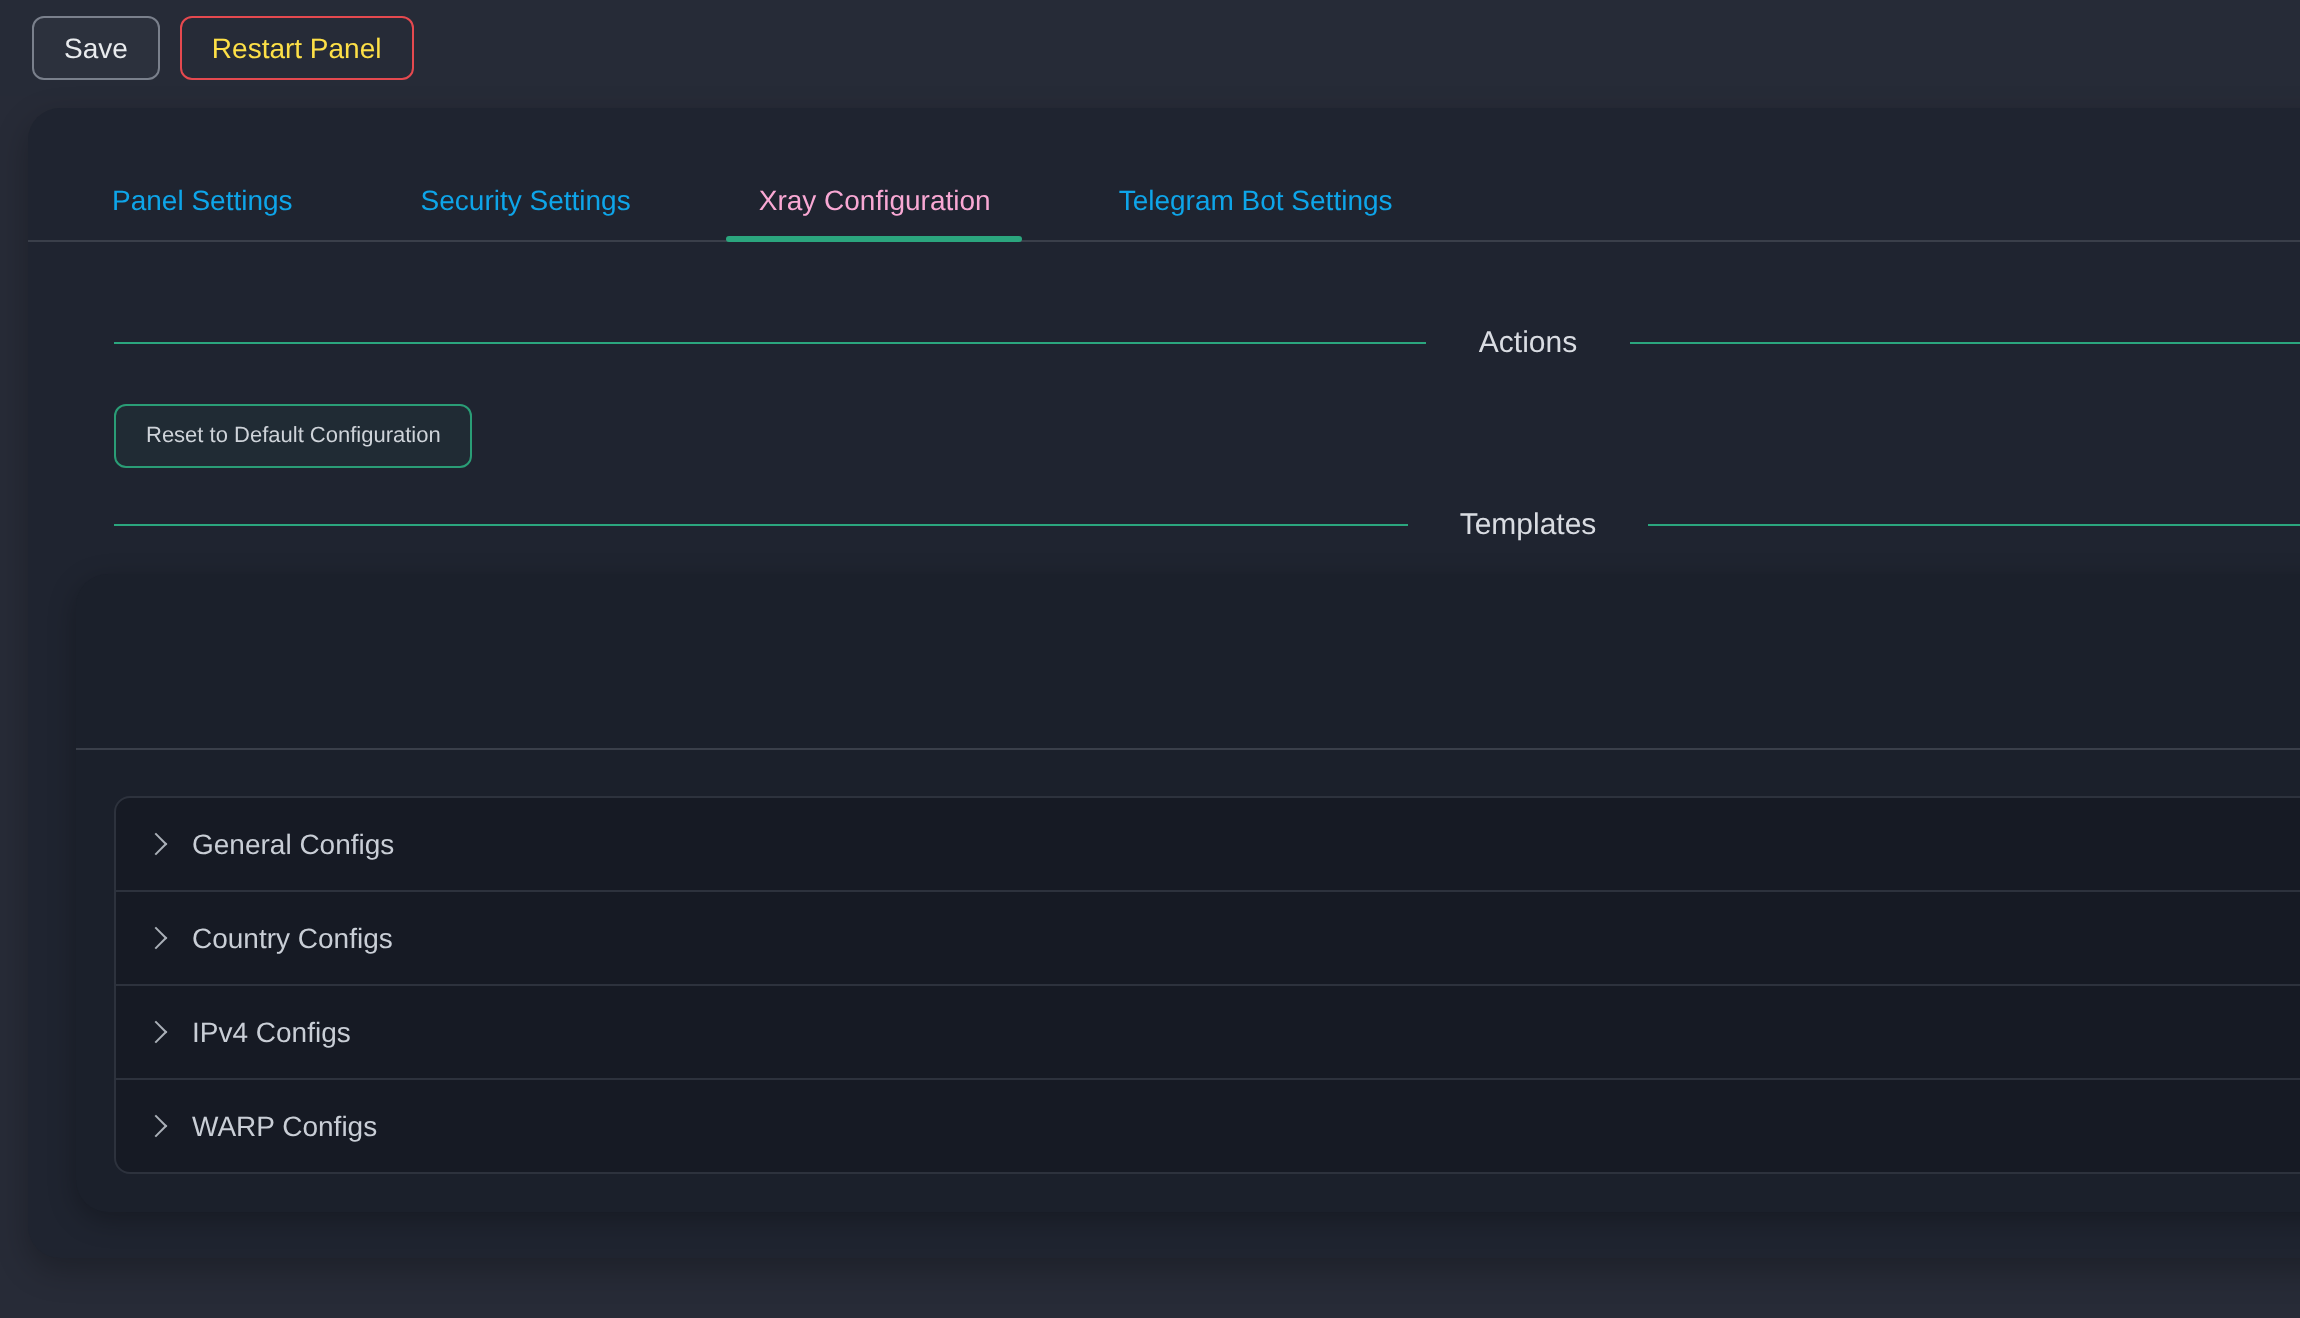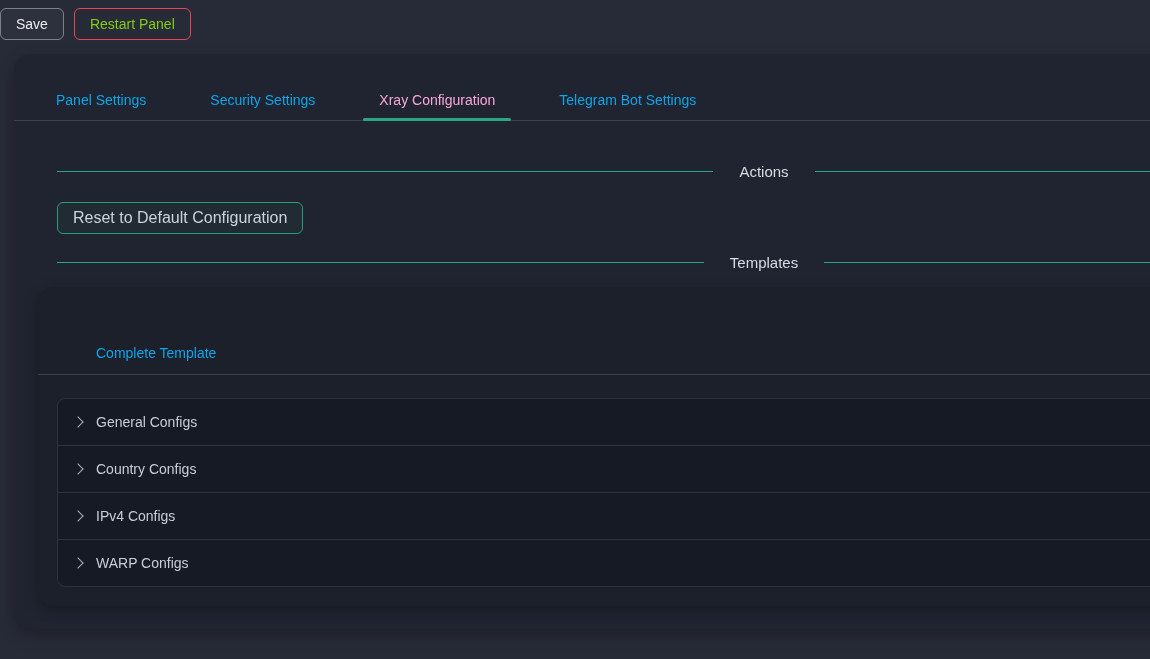--- a/index.html
+++ b/index.html
@@ -9,37 +9,38 @@
     background: #272b37;
     font-family: "Liberation Sans", "DejaVu Sans", sans-serif;
   }
 
   
   .topbar {
     height: 48px;
     background: #262b37;
     display: flex;
     align-items: center;
+    padding-left: 16px;
     gap: 10px;
   }
   .btn {
     font-size: 14px;
     line-height: 20px;
     padding: 5px 15px;
     border-radius: 6px;
     cursor: pointer;
     background: transparent;
   }
   .btn-save {
     color: #e9ebee;
     border: 1px solid #7a808c;
     background: rgba(255,255,255,0.03);
   }
   .btn-restart {
-    color: #84cc16;
+    color: #fde047;
     border: 1px solid #e5494f;
   }
 
   
   .page { padding: 6px 0 0 14px; }
   .card {
     width: 1500px;
     background: #1f2430;
     border-radius: 16px;
     box-shadow: 0 6px 16px rgba(0,0,0,0.25);
@@ -84,21 +85,21 @@
   }
   .divider .line { flex: 1; height: 1px; background: #2ba67e; }
   .divider .label { margin: 0 26px; white-space: nowrap; }
   .divider-actions   { margin-top: 42px; }
   .divider-templates { margin-top: 20px; }
 
   
   .btn-reset {
     margin: 22px 0 0 43px;
     display: inline-block;
-    font-size: 16px;
+    font-size: 11px;
     line-height: 20px;
     padding: 5px 15px;
     border-radius: 6px;
     color: #ced3d9;
     border: 1px solid #2a9d76;
     background: rgba(46,165,125,0.06);
     cursor: pointer;
   }
 
   
@@ -168,21 +169,20 @@
 
     <div class="divider divider-templates">
       <span class="line"></span>
       <span class="label">Templates</span>
       <span class="line"></span>
     </div>
 
     <div class="inner-card">
 
       <div class="tabbar inner-tabbar">
-        <div class="tab">Complete Template</div>
       </div>
 
       <div class="collapse">
         <div class="collapse-item">
           <div class="collapse-header">
             <span class="chev"></span>
             <span>General Configs</span>
           </div>
         </div>
         <div class="collapse-item">

